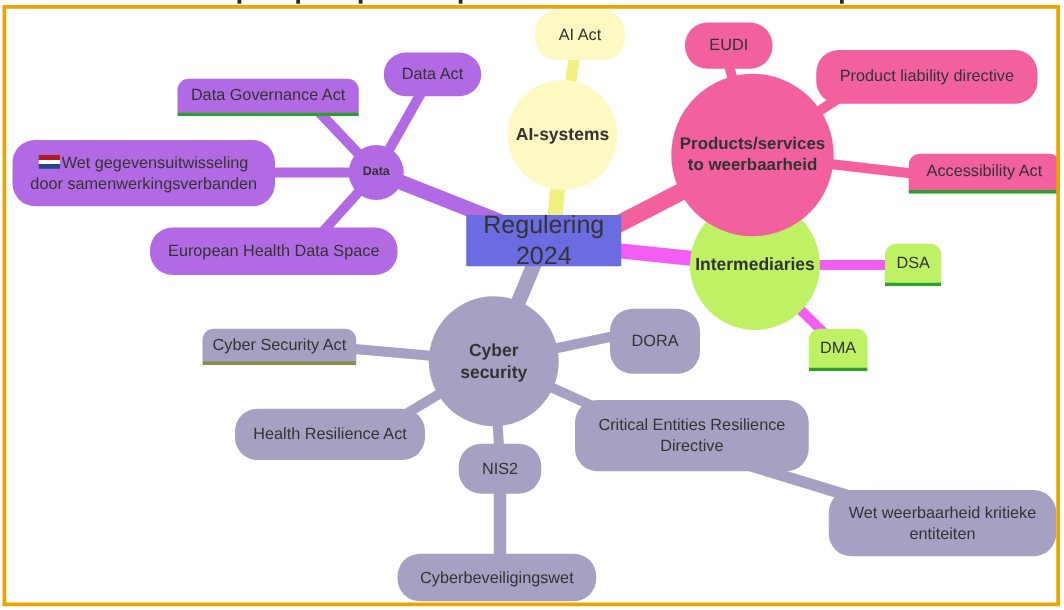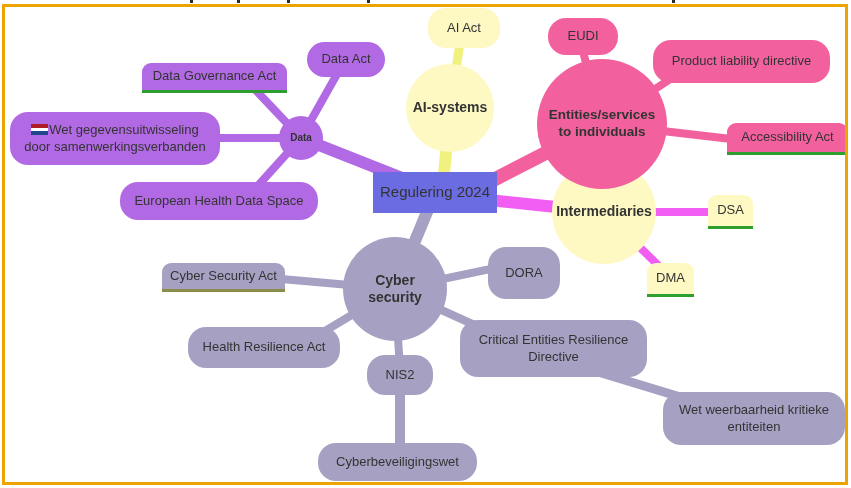--- a/index.html
+++ b/index.html
@@ -8,25 +8,25 @@
   #frame{position:absolute;left:2px;top:4px;right:3px;bottom:3px;border:3px solid #eba400;pointer-events:none;z-index:10;}
   #edges{position:absolute;left:0;top:0;z-index:1;}
   .node{position:absolute;box-sizing:border-box;display:flex;align-items:center;justify-content:center;
         text-align:center;font-size:13px;line-height:1.25;color:#333;z-index:3;cursor:default;}
   .pill{border-radius:18px;padding:3px 10px;}
   .tag{border-radius:9px 9px 0 0;padding:2px 8px;}
   .u-green{border-bottom:3px solid #2e9e2e;}
   .u-olive{border-bottom:3px solid #8b8b4a;}
   .circle{border-radius:50%;font-weight:bold;z-index:2;padding:4px;}
   .c-products{z-index:3;font-size:13.5px;}
-  .center-box{background:#6b6ce2;z-index:4;font-size:15px;}
+  .center-box{background:#6b6ce2;z-index:4;font-size:20px;}
   .b-purple{background:#b26ae4;}
   .b-yellow{background:#fef9c3;}
   .b-pink{background:#f2619e;align-items:center;}
-  .b-magenta{background:#fef9c3;}
+  .b-magenta{background:#bef264;}
   .b-gray{background:#a6a1c3;}
   .flag{display:inline-block;width:17px;height:11px;vertical-align:-1px;margin-right:1px;
         background:linear-gradient(#ae1c28 33%, #ffffff 33%, #ffffff 66%, #21468b 66%);}
   .frag{position:absolute;top:0;height:3px;width:3px;background:#2b2b2b;z-index:11;}
 </style>
 </head>
 <body>
 
 <div id="stage">
 
@@ -67,21 +67,21 @@
     <line x1="585" y1="368" x2="700" y2="403" stroke="#a6a1c3" stroke-width="9" stroke-linecap="round"></line>
   </svg>
 
   <div class="node circle b-purple" style="left:279px;top:116px;width:44px;height:44px;font-size:10px">
     <span>Data</span>
   </div>
   <div class="node circle b-yellow" style="left:406px;top:64px;width:88px;height:88px;font-size:14px">
     <span>AI-systems</span>
   </div>
   <div class="node circle c-products b-pink" style="left:537px;top:59px;width:130px;height:130px">
-    <span>Entities/services to individuals</span>
+    <span>Products/services to weerbaarheid</span>
   </div>
   <div class="node circle b-magenta" style="left:552px;top:160px;width:104px;height:104px;font-size:14px">
     <span>Intermediaries</span>
   </div>
   <div class="node circle b-gray" style="left:343px;top:237px;width:104px;height:104px;font-size:14px">
     <span>Cyber security</span>
   </div>
 
   <div class="node center-box" style="left:373px;top:172px;width:124px;height:41px">
     <span>Regulering 2024</span>

